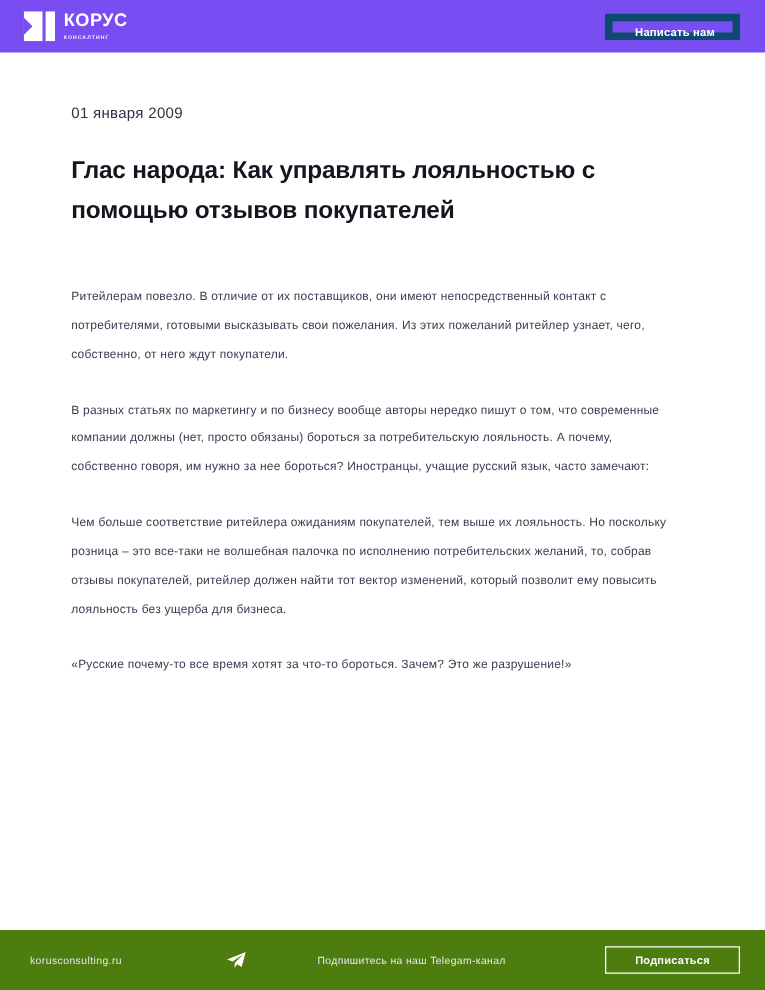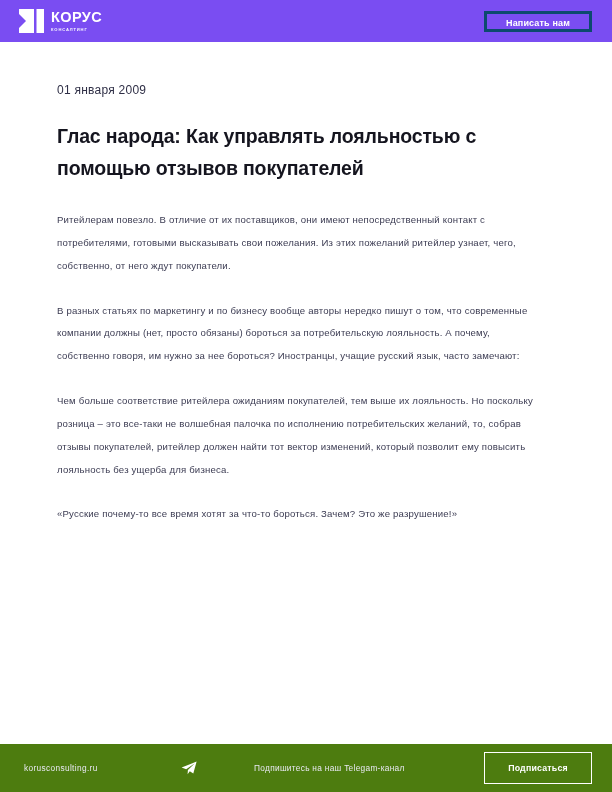--- a/index.html
+++ b/index.html
@@ -61,32 +61,32 @@
   .brand-sub {
     color: #ffffff;
     font-size: 4.1px;
     font-weight: bold;
     letter-spacing: 0.85px;
     line-height: 1;
     margin-top: 2.6px;
     opacity: 0.95;
   }
   .header-cta {
-    border: 3px solid #0c4a6e;
+    border: 6px solid #0c4a6e;
     background: transparent;
     color: #ffffff;
     font-family: inherit;
     font-size: 9px;
     font-weight: bold;
     letter-spacing: 0.15px;
     padding: 0 14px;
     height: 21px;
     min-width: 108px;
     line-height: 19px;
-    text-align: center;
+    text-align: right;
     cursor: pointer;
     box-sizing: border-box;
   }
 
   
   .content {
     flex: 1 1 auto;
     padding: 0 57px 0 57px;
     box-sizing: border-box;
     overflow: hidden;
@@ -101,21 +101,21 @@
   .article-title {
     margin: 25px 0 0 0;
     font-size: 19.5px;
     font-weight: bold;
     color: #15151f;
     line-height: 1.62;
     letter-spacing: -0.15px;
     max-width: 440px;
   }
   .article-body {
-    margin-top: 25px;
+    margin-top: 43px;
   }
   .article-body p {
     margin: 0 0 22px 0;
     font-size: 9.6px;
     line-height: 2.38;
     color: #3b3b52;
     letter-spacing: 0.18px;
     max-width: 488px;
   }
   .article-body p:last-child {
@@ -161,21 +161,21 @@
     padding-left: 48px;
   }
   .footer-cta {
     border: 1px solid #ffffff;
     background: transparent;
     color: #ffffff;
     font-family: inherit;
     font-size: 8.8px;
     font-weight: bold;
     letter-spacing: 0.2px;
-    height: 32px;
+    height: 22px;
     min-width: 108px;
     padding: 0 12px;
     line-height: 20px;
     text-align: center;
     cursor: pointer;
     box-sizing: border-box;
     flex: 0 0 auto;
     margin-left: 14px;
   }
 </style>

